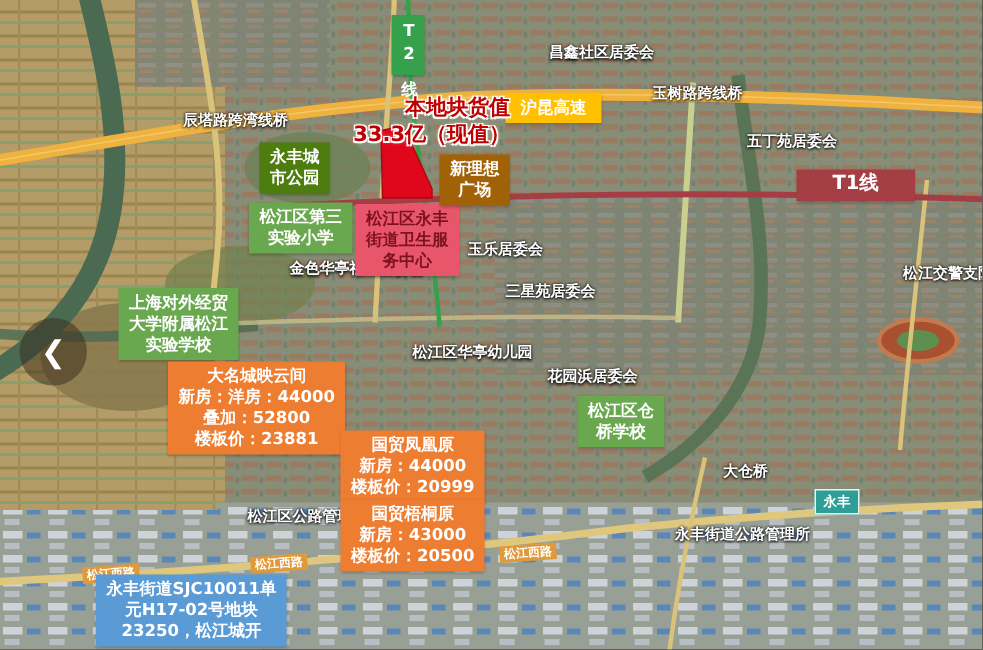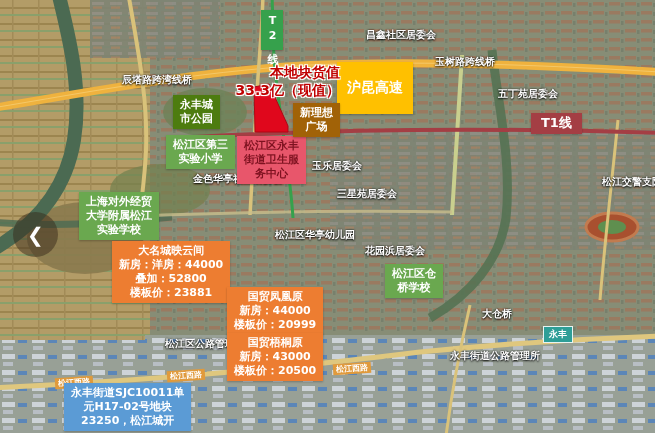--- a/index.html
+++ b/index.html
@@ -14,22 +14,22 @@
     position:absolute;color:#fff;font-weight:bold;text-align:center;
     font-size:11px;line-height:1.28;padding:3px 7px;white-space:nowrap;
     box-shadow:0 1px 2px rgba(0,0,0,.25);
   }
   .lbl.green{background:#6AA84F;}
   .lbl.lightgreen{background:#4d7c0f;}
   .lbl.pink{background:#E8566B;color:#7E1220;}
   .lbl.purple{background:#a16207;}
   .lbl.orange{background:#ED7D31;}
   .lbl.blue{background:#5B9BD5;margin-top:48px;}
-  .lbl.yellow{background:#FFC000;font-size:14px;padding:17px 10px;}
-  .lbl.t1{background:#A43E44;font-size:13px;padding:2px 10px;}
+  .lbl.yellow{background:#FFC000;font-size:11px;padding:3px 10px;}
+  .lbl.t1{background:#A43E44;font-size:13px;padding:2px 24px;}
   .lbl.t2{
     background:#36A14C;font-size:11px;padding:4px 4px;
     writing-mode:vertical-lr;text-orientation:upright;letter-spacing:2px;
   }
   .headline{
     position:absolute;color:#C00000;font-weight:bold;text-align:right;
     font-size:14px;line-height:1.25;white-space:nowrap;
     text-shadow:-1px -1px 0 #fff,1px -1px 0 #fff,-1px 1px 0 #fff,1px 1px 0 #fff,0 0 3px #fff;
   }
   .back{

